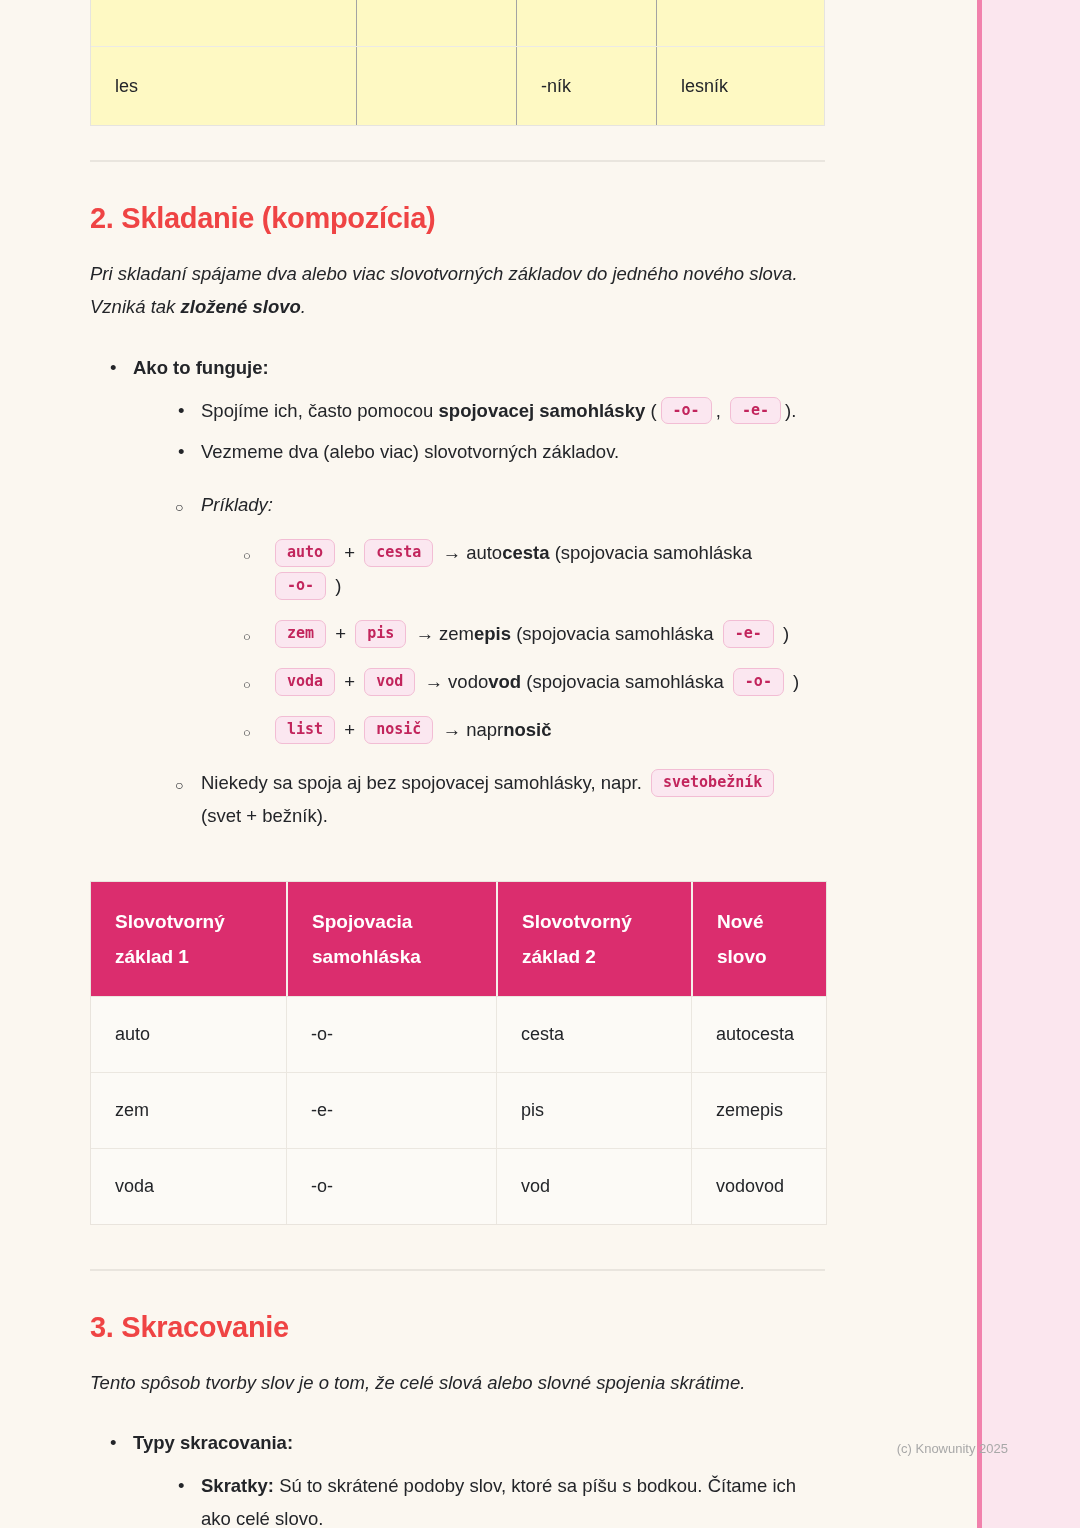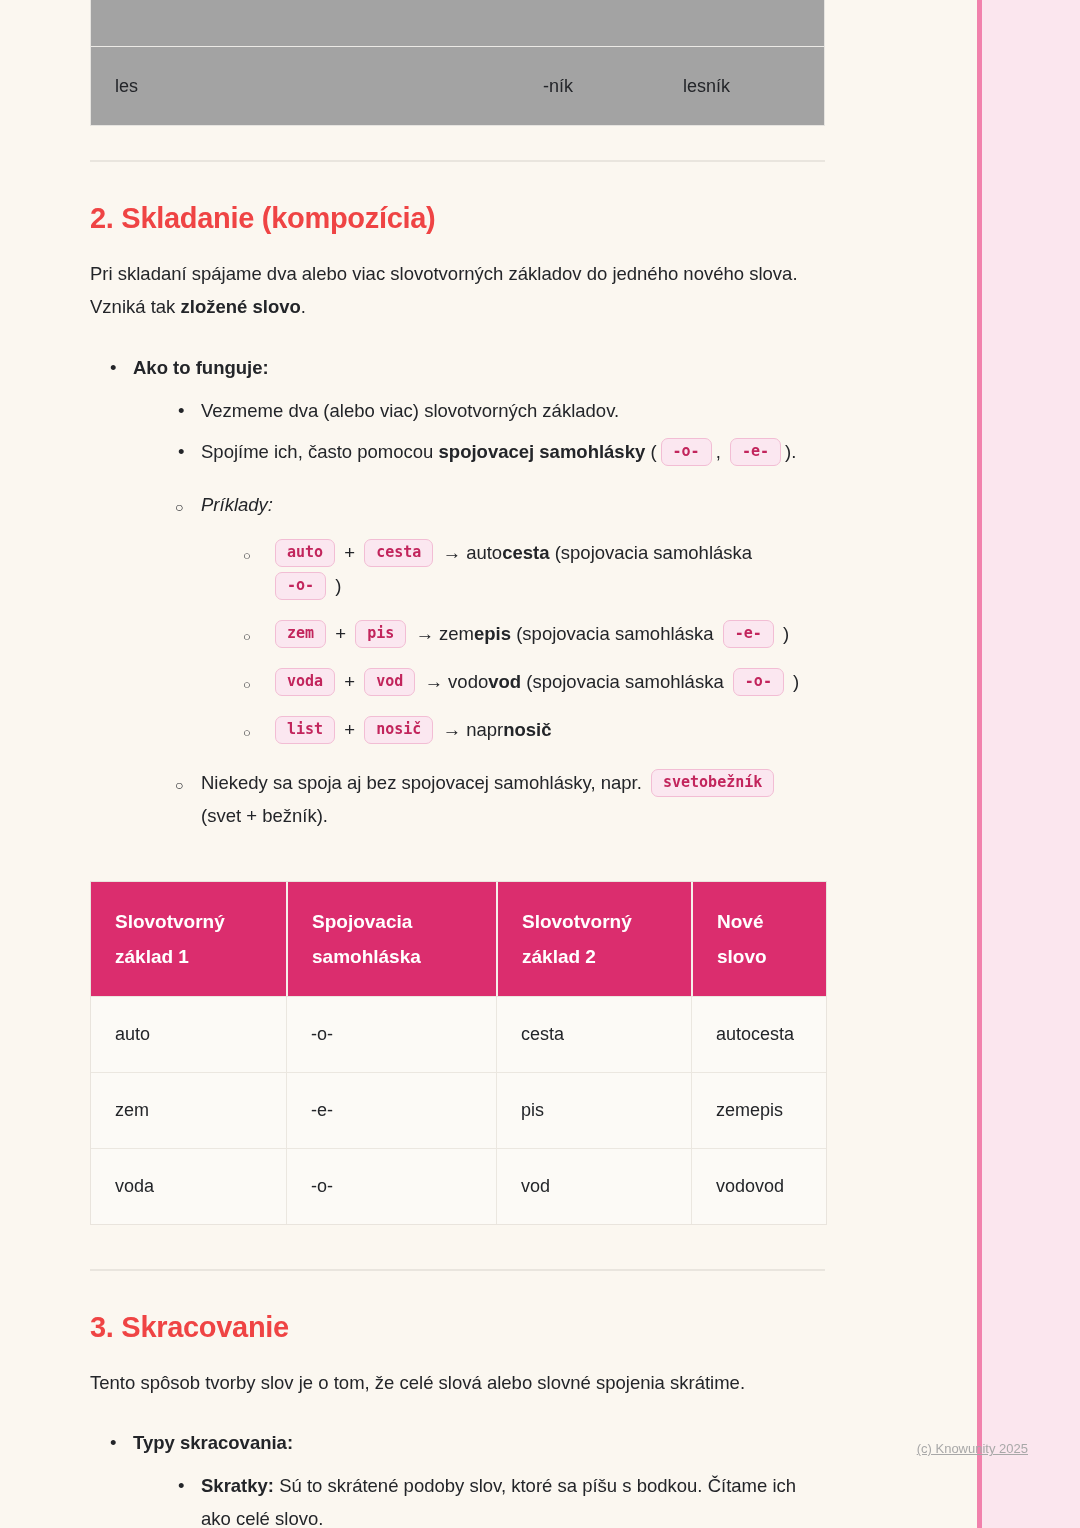--- a/index.html
+++ b/index.html
@@ -9,34 +9,34 @@
     background:#FBF7F0; color:#232529;
     font-family:"Liberation Sans", sans-serif;
   }
   
   .side-band { position:absolute; top:0; right:0; width:98px; height:100%; background:#FBE6EE; z-index:1; }
   .side-line { position:absolute; top:0; right:98px; width:5px; height:100%; background:#F181AC; z-index:1; }
 
   .content { position:absolute; left:90px; top:0; width:735px; z-index:2; }
 
   
-  .fragment { position:absolute; top:0; left:0; width:735px; background:#a3a3a3; border:1px solid #E6E4E0; border-top:none; }
+  .fragment { position:absolute; top:0; left:0; width:735px; background:#fef9c3; border:1px solid #E6E4E0; border-top:none; }
   .frag-row { display:flex; }
   .frag-row.empty { height:46px; }
   .frag-row.data { height:79px; border-top:1px solid #ECEAE6; }
   .frag-cell { display:flex; align-items:center; padding-left:24px; font-size:18px; }
-  .frag-cell + .frag-cell { border-left:3px solid #a3a3a3; }
+  .frag-cell + .frag-cell { border-left:1px solid #a3a3a3; }
   .fc1{width:265px} .fc2{width:160px} .fc3{width:140px} .fc4{flex:1}
   .frag-spacer { height:160px; }
 
   .divider { height:2px; background:#E9E5DE; }
   .divider.two { margin-top:44px; }
 
   h2.sec { font-size:29px; color:#ef4444; margin:40px 0 0; font-weight:700; letter-spacing:-0.3px; }
-  p.body { font-size:18.5px; line-height:1.8; margin:22px 0 0; }
+  p.body { font-size:18.5px; line-height:1.8; margin:22px 0 0;font-style:italic; }
   .just { text-align:justify; }
   b { font-weight:700; }
   i { font-style:italic; }
 
   ul { list-style:none; margin:8px; padding:0; }
   .list-main { margin-top:28px; font-size:18.5px; }
   li { position:relative; line-height:1.78; margin:9px 0; }
   li.lvl1 { padding-left:35px; }
   li.lvl1::before { content:"•"; position:absolute; left:12px; }
   ul.sub { margin-left:35px; margin-top:10px; }
@@ -57,21 +57,21 @@
   }
 
   table.comp { margin-top:48px; width:735px; border-collapse:separate; border-spacing:0; table-layout:fixed; border:1px solid #E9E4DD; }
   col.tc1{width:195px} col.tc2{width:210px} col.tc3{width:195px} col.tc4{width:135px}
   table.comp th { background:#DB2D6E; color:#ffffff; text-align:left; font-size:19px; font-weight:700; padding:22px 24px; line-height:1.85; vertical-align:top; }
   table.comp th + th { border-left:2px solid #F5F0E9; }
   table.comp th span { display:block; }
   table.comp td { background:#FCFAF6; font-size:18px; color:#232529; padding:27px 24px; border-top:1px solid #EBE7E0; vertical-align:middle; }
   table.comp td + td { border-left:1px solid #EBE7E0; }
 
-  .copyright { position:absolute; top:1441px; right:52px; font-size:13px; color:#A8A8A8; z-index:5;text-decoration:underline; }
+  .copyright { position:absolute; top:1441px; right:72px; font-size:13px; color:#A8A8A8; z-index:5; }
 </style>
 </head>
 <body>
 
 <div class="side-line"></div>
 <div class="side-band"></div>
 
 <div class="content">
 
   <div class="fragment">
@@ -93,22 +93,22 @@
   <div class="divider"></div>
 
   <h2 class="sec">2. Skladanie (kompozícia)</h2>
 
   <p class="body"><span>Pri skladaní spájame dva alebo viac slovotvorných základov do jedného nového slova. Vzniká tak </span><b>zložené slovo</b><span>.</span></p>
 
   <ul class="list-main">
     <li class="lvl1">
       <b>Ako to funguje:</b>
       <ul class="sub">
+        <li class="lvl2 disc"><span>Spojíme ich, často pomocou </span><b>spojovacej samohlásky</b><span> (</span><span class="chip">-o-</span><span>, </span><span class="chip">-e-</span><span>).</span></li>
         <li class="lvl2 disc">Vezmeme dva (alebo viac) slovotvorných základov.</li>
-        <li class="lvl2 disc"><span>Spojíme ich, často pomocou </span><b>spojovacej samohlásky</b><span> (</span><span class="chip">-o-</span><span>, </span><span class="chip">-e-</span><span>).</span></li>
       </ul>
       <ul class="sub">
         <li class="lvl2 circ gap-top">
           <i>Príklady:</i>
           <ul class="subsub">
             <li class="lvl3"><span class="chip">auto</span><span> + </span><span class="chip">cesta</span><span> → </span><span>auto</span><b>cesta</b><span> (spojovacia samohláska </span><span class="chip">-o-</span><span> )</span></li>
             <li class="lvl3"><span class="chip">zem</span><span> + </span><span class="chip">pis</span><span> → </span><span>zem</span><b>epis</b><span> (spojovacia samohláska </span><span class="chip">-e-</span><span> )</span></li>
             <li class="lvl3"><span class="chip">voda</span><span> + </span><span class="chip">vod</span><span> → </span><span>vodo</span><b>vod</b><span> (spojovacia samohláska </span><span class="chip">-o-</span><span> )</span></li>
             <li class="lvl3"><span class="chip">list</span><span> + </span><span class="chip">nosič</span><span> → </span><span>napr</span><b>nosič</b></li>
           </ul>

